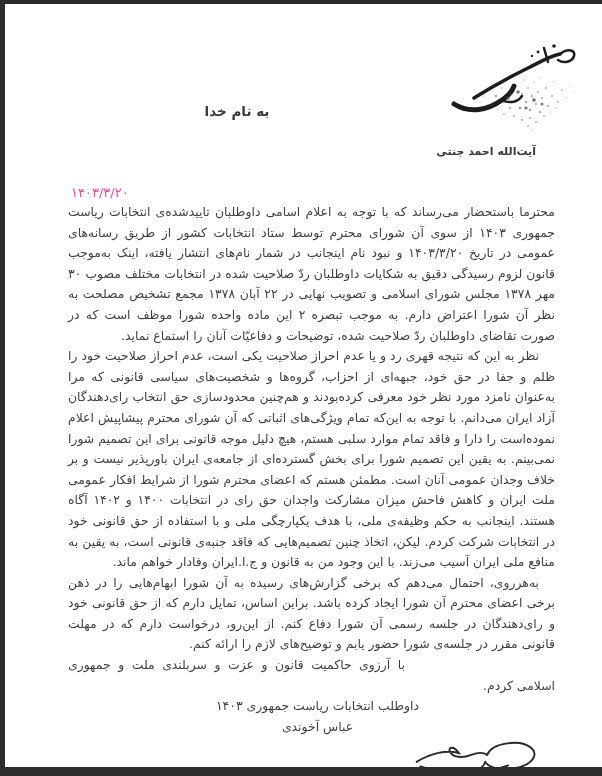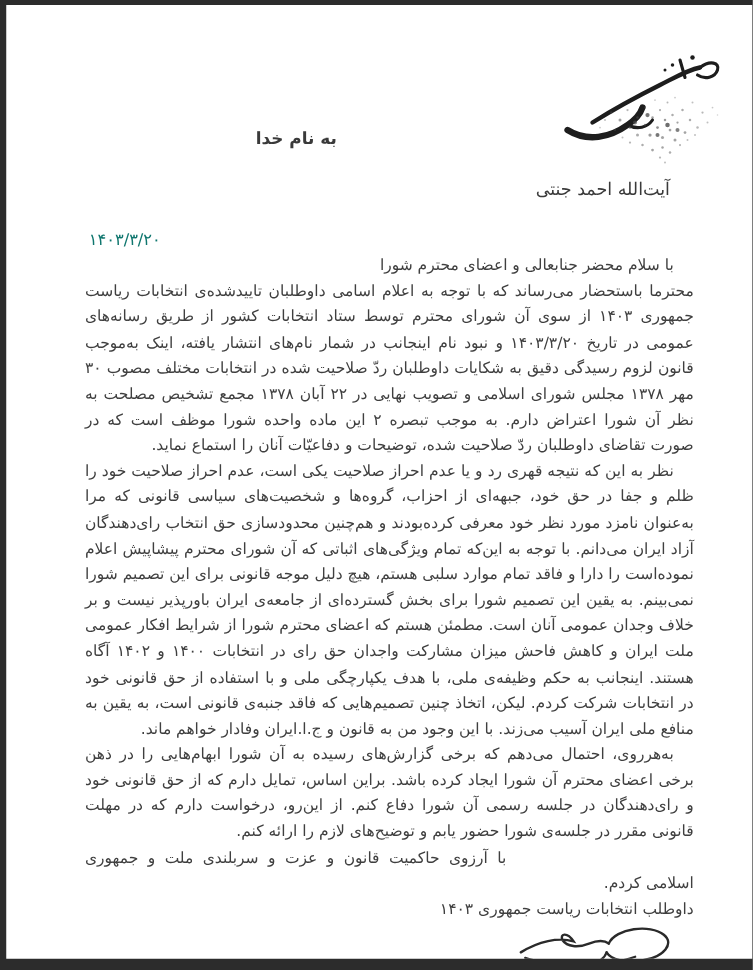--- a/index.html
+++ b/index.html
@@ -3,28 +3,28 @@
 <meta charset="utf-8">
 <style>
   html,body{margin:0;padding:0;background:#2c2c2c;}
   .frame{position:relative;width:602px;height:776px;background:#2c2c2c;overflow:hidden;
          font-family:"DejaVu Sans",sans-serif;}
   .page{position:absolute;left:5px;top:4px;width:591px;height:763px;background:#ffffff;overflow:hidden;padding-left:12px;}
   .calligraphy{position:absolute;top:34px;right:12px;width:152px;height:98px;}
   .bismillah{position:absolute;top:99px;left:102px;width:260px;text-align:center;
              font-size:13.5px;font-weight:600;color:#3a3a3a;direction:rtl;}
   .recipient{position:absolute;top:137px;right:72px;text-align:right;direction:rtl;
-             font-size:14px;line-height:22px;color:#3a3a3a;}
-  .date{position:absolute;top:181px;left:66px;font-size:13px;color:#0f766e;direction:rtl;}
+             font-size:11px;line-height:22px;color:#3a3a3a;font-weight:bold;}
+  .date{position:absolute;top:181px;left:66px;font-size:13px;color:#ec4899;direction:rtl;}
   .body-text{position:absolute;top:198px;right:53px;width:487px;direction:rtl;
              text-align:justify;font-size:12.4px;line-height:20.6px;color:#3f3f3f;}
   .body-text p{margin:0;}
   .indent{text-indent:16px;}
   .closing{text-indent:150px;}
-  .signoff{text-align:right;padding-left:12px;}
+  .signoff{text-align:center;padding-left:12px;}
   .signature{display:block;margin:2px 0 0 6px;}
   svg{display:block;}
 </style>
 </head>
 <body>
 
 <div class="frame">
   <div class="page">
 
     <div class="calligraphy" title="عباس آخوندی">
@@ -97,27 +97,27 @@
 
     <div class="bismillah">به نام خدا</div>
 
     <div class="recipient">
       <div>آیت‌الله احمد جنتی</div>
     </div>
 
     <div class="date">۱۴۰۳/۳/۲۰</div>
 
     <div class="body-text">
-      <p class="indent">با سلام محضر جنابعالی و اعضای محترم شورا</p>
       <p>محترما باستحضار می‌رساند که با توجه به اعلام اسامی داوطلبان تاییدشده‌ی انتخابات ریاست جمهوری ۱۴۰۳ از سوی آن شورای محترم توسط ستاد انتخابات کشور از طریق رسانه‌های عمومی در تاریخ ۱۴۰۳/۳/۲۰ و نبود نام اینجانب در شمار نام‌های انتشار یافته، اینک به‌موجب قانون لزوم رسیدگی دقیق به شکایات داوطلبان ردّ صلاحیت شده در انتخابات مختلف مصوب ۳۰ مهر ۱۳۷۸ مجلس شورای اسلامی و تصویب نهایی در ۲۲ آبان ۱۳۷۸ مجمع تشخیص مصلحت به نظر آن شورا اعتراض دارم. به موجب تبصره ۲ این ماده واحده شورا موظف است که در صورت تقاضای داوطلبان ردّ صلاحیت شده، توضیحات و دفاعیّات آنان را استماع نماید.</p>
       <p class="indent">نظر به این که نتیجه قهری رد و یا عدم احراز صلاحیت یکی است، عدم احراز صلاحیت خود را ظلم و جفا در حق خود، جبهه‌ای از احزاب، گروه‌ها و شخصیت‌های سیاسی قانونی که مرا به‌عنوان نامزد مورد نظر خود معرفی کرده‌بودند و هم‌چنین محدودسازی حق انتخاب رای‌دهندگان آزاد ایران می‌دانم. با توجه به این‌که تمام ویژگی‌های اثباتی که آن شورای محترم پیشاپیش اعلام نموده‌است را دارا و فاقد تمام موارد سلبی هستم، هیچ دلیل موجه قانونی برای این تصمیم شورا نمی‌بینم. به یقین این تصمیم شورا برای بخش گسترده‌ای از جامعه‌ی ایران باورپذیر نیست و بر خلاف وجدان عمومی آنان است. مطمئن هستم که اعضای محترم شورا از شرایط افکار عمومی ملت ایران و کاهش فاحش میزان مشارکت واجدان حق رای در انتخابات ۱۴۰۰ و ۱۴۰۲ آگاه هستند. اینجانب به حکم وظیفه‌ی ملی، با هدف یکپارچگی ملی و با استفاده از حق قانونی خود در انتخابات شرکت کردم. لیکن، اتخاذ چنین تصمیم‌هایی که فاقد جنبه‌ی قانونی است، به یقین به منافع ملی ایران آسیب می‌زند. با این وجود من به قانون و ج.ا.ایران وفادار خواهم ماند.</p>
       <p class="indent">به‌هرروی، احتمال می‌دهم که برخی گزارش‌های رسیده به آن شورا ابهام‌هایی را در ذهن برخی اعضای محترم آن شورا ایجاد کرده باشد. براین اساس، تمایل دارم که از حق قانونی خود و رای‌دهندگان در جلسه رسمی آن شورا دفاع کنم. از این‌رو، درخواست دارم که در مهلت قانونی مقرر در جلسه‌ی شورا حضور یابم و توضیح‌های لازم را ارائه کنم.</p>
       <p class="closing">با آرزوی حاکمیت قانون و عزت و سربلندی ملت و جمهوری اسلامی کردم.</p>
       <div class="signoff">
         <div>داوطلب انتخابات ریاست جمهوری ۱۴۰۳</div>
+        <div>عباس آخوندی</div>
       </div>
       <svg class="signature" width="150" height="44" viewBox="0 0 160 50">
         <g fill="none" stroke="#2a2a2a" stroke-linecap="round">
           <path d="M8,26 C24,16 42,12 56,16 C50,7 43,9 46,15 C50,21 60,22 70,18 C78,15 84,15 88,18" stroke-width="2.2"></path>
           <path d="M88,18 C94,4 126,0 138,10 C148,18 138,30 120,33 C104,36 90,33 86,26" stroke-width="2.2"></path>
           <path d="M12,31 C44,41 86,39 112,30" stroke-width="2"></path>
           <path d="M86,26 C84,32 78,36 70,35" stroke-width="2"></path>
         </g>
       </svg>
     </div>

